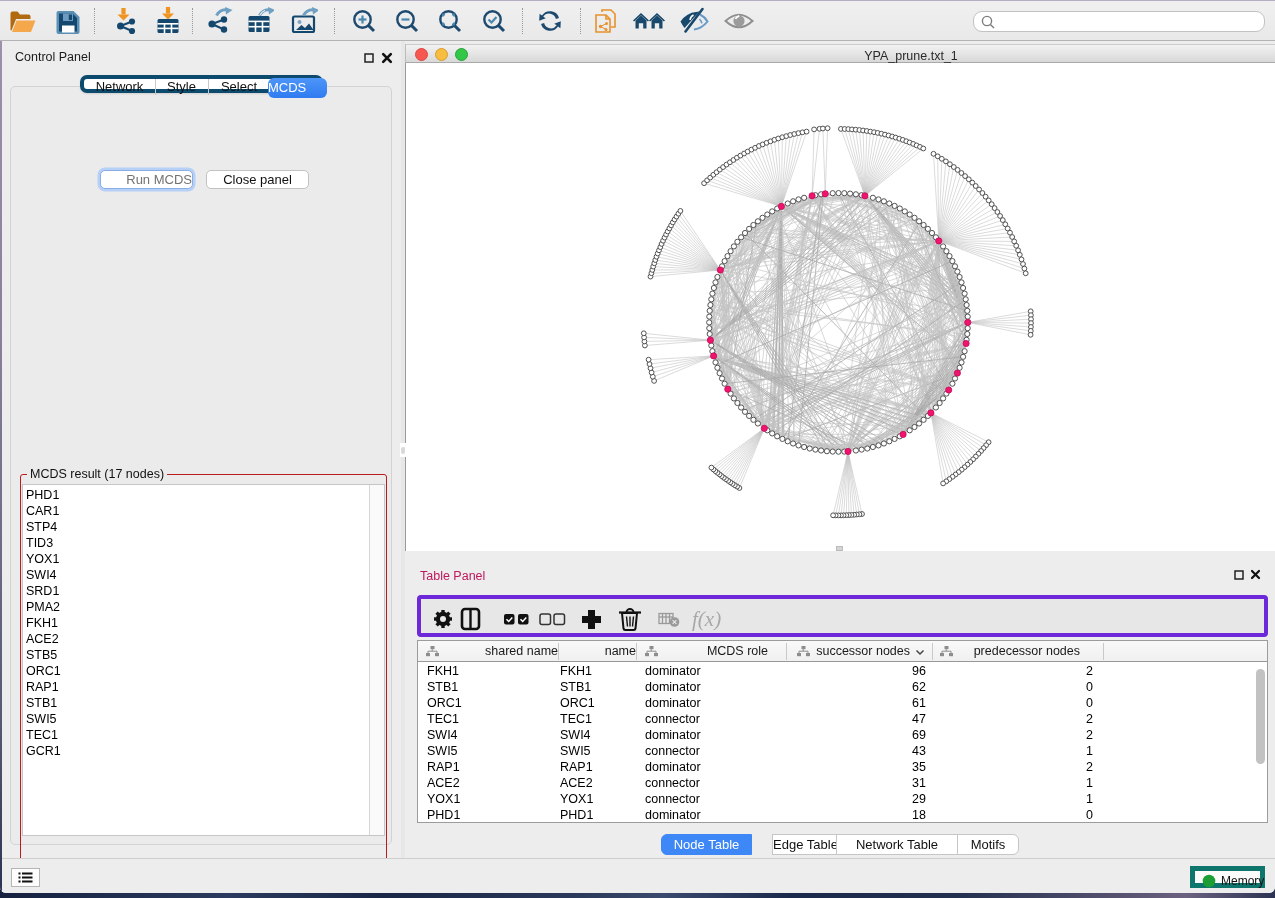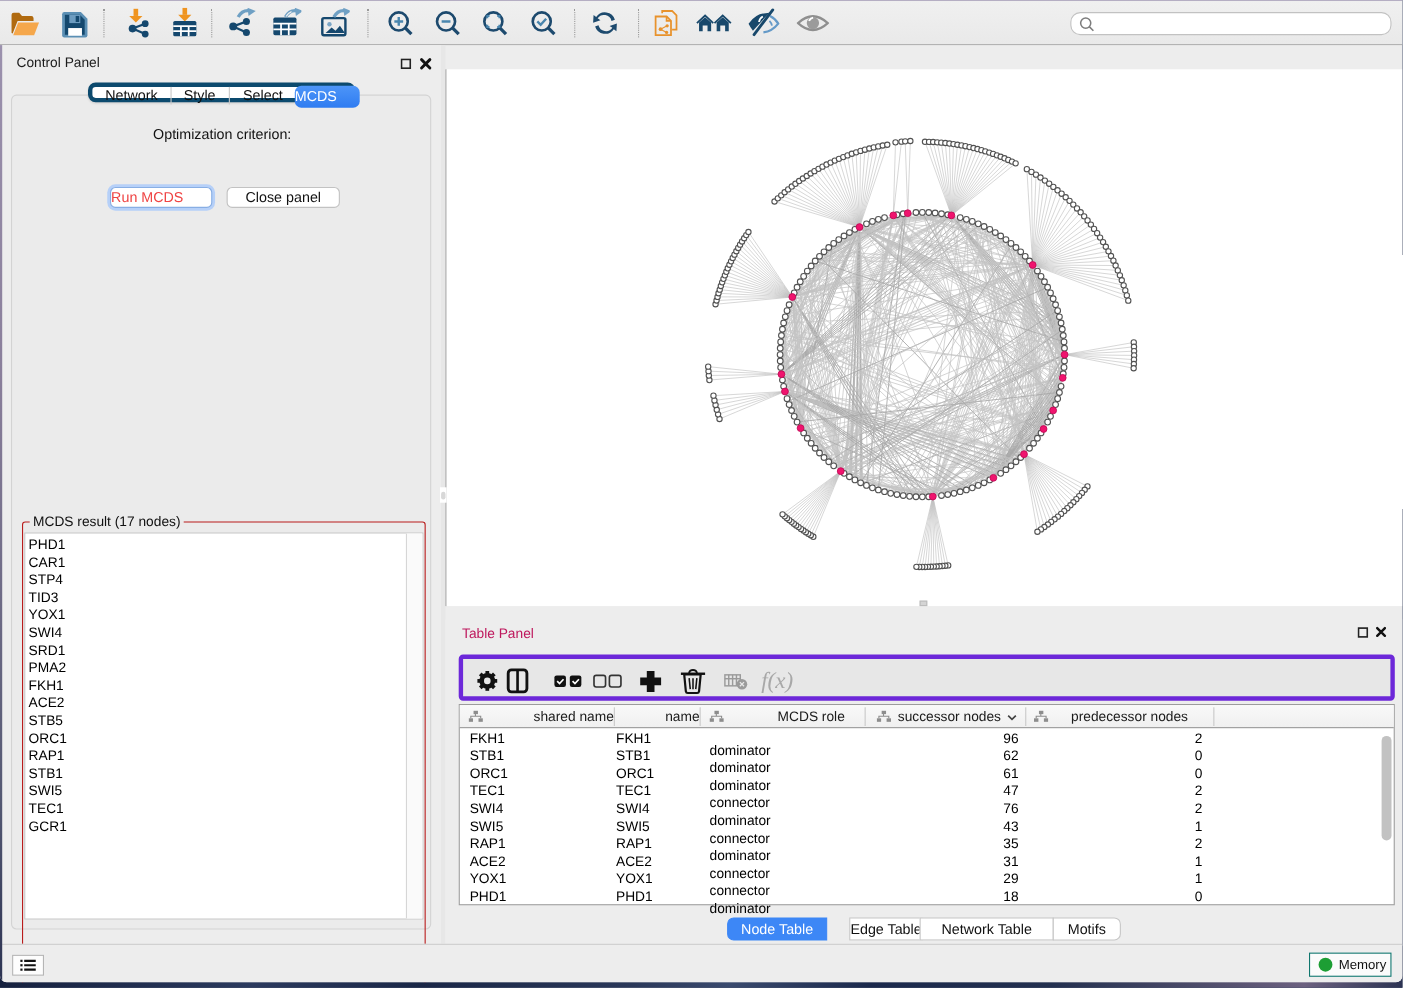--- a/index.html
+++ b/index.html
@@ -17,30 +17,30 @@
 #cphead{position:absolute;left:13px;top:9px;font-size:12.5px;color:#1c1c1c}
 .winbtn{position:absolute;top:9px;color:#333}
 #cppanel{position:absolute;left:8px;top:45px;width:382px;height:759px;background:#ebebeb;border:1px solid #d3d3d3;border-radius:5px}
 #segs{position:absolute;left:78px;top:34px;width:243px;height:18px;background:#fff;border-radius:7px;border:4px solid #0c4a6e;box-shadow:0 1px 2px rgba(0,0,0,.12)}
 .seg{position:absolute;top:0;height:16px;font-size:13px;color:#111;text-align:center;line-height:16px}
 .segdiv{position:absolute;top:0;width:0;height:16px;border-left:1px solid #c9c9c9}
 #segblue{position:absolute;left:184px;top:-1.5px;width:59px;height:20px;background:linear-gradient(#4d95f8,#2f7cf1);border-radius:6px;color:#fff;font-size:13px;text-align:left;line-height:20px}
 #optlabel{position:absolute;left:0;top:27px;width:382px;text-align:center;font-size:13px;color:#111}
 #dd{position:absolute;left:36px;top:50px;width:309px;height:20px;background:#fff;border:1px solid #c4c4c4;border-radius:5px;box-shadow:0 1px 1px rgba(0,0,0,.15);font-size:13px;line-height:19px;color:#111;padding-left:11px}
 #ddstep{position:absolute;right:-1px;top:-1px;width:17px;height:20px;background:linear-gradient(#559df9,#2b72ee);border-radius:4px}
-#btnrun{position:absolute;left:89px;top:83px;width:93px;height:19px;background:#fff;border:1px solid #88aee4;border-radius:5px;box-shadow:0 0 0 2.5px #b6d0f8;font-size:13px;text-align:left;line-height:18px;color:#ef4444}
+#btnrun{position:absolute;left:89px;top:83px;width:93px;height:19px;background:#fff;border:1px solid #88aee4;border-radius:5px;box-shadow:0 0 0 2.5px #b6d0f8;font-size:13px;text-align:right;line-height:18px;color:#737373}
 #btnclose{position:absolute;left:195px;top:83px;width:103px;height:19px;background:#fff;border:1px solid #c2c2c2;border-radius:5px;font-size:13px;text-align:center;line-height:18px;color:#111}
 #grp{position:absolute;left:9px;top:387px;width:367px;height:432px;border:1px solid #b91c1c;border-radius:3px}
 #grplabel{position:absolute;left:6px;top:-8px;background:#ebebeb;padding:0 3px;font-size:12.5px;color:#111}
 #mlist{position:absolute;left:1px;top:9px;width:363px;height:352px;background:#fff;border:1px solid #c6c6c6;font-size:12.5px;color:#000;line-height:16px;padding:2px 0 0 3px}
 #mscroll{position:absolute;right:0;top:0;width:15px;height:350px;background:#fafafa;border-left:1px solid #d6d6d6}
 
 #sbar{position:absolute;left:2px;top:858px;width:1273px;height:35px;background:#ededed;border-top:1px solid #cecece}
 #sicon{position:absolute;left:9px;top:9px;width:29px;height:19px;background:#fdfdfd;border:1px solid #b5b5b5}
-#membtn{position:absolute;left:1188px;top:7px;width:75px;height:22px;background:#fbfbfb;border:1px solid #0f766e;font-size:12.5px;color:#111}
+#membtn{position:absolute;left:1188px;top:7px;width:75px;height:22px;background:#fbfbfb;border:5px solid #0f766e;font-size:12.5px;color:#111}
 
 #net{position:absolute;left:405px;top:41px;width:870px;height:522px}
 #nettitle{position:absolute;left:0;top:3px;width:870px;height:19px;background:linear-gradient(#f2f2f2,#d8d8d8);border-top:1px solid #cbcbcb;border-bottom:1px solid #a9a9a9;border-left:1px solid #bbb}
 #nettext{position:absolute;left:0;top:4px;width:1010px;text-align:center;font-size:12.5px;color:#2a2a2a}
 .tl{position:absolute;top:3px;width:13px;height:13px;border-radius:50%}
 #canvas{position:absolute;left:1px;top:22px;width:869px;height:488px;background:#fff}
 #netleft{position:absolute;left:0;top:22px;width:1px;height:488px;background:#9a9a9a}
 
 #vdotw{position:absolute;left:400px;top:443px;width:6px;height:14px;background:#fff;z-index:9}
 #vdot{position:absolute;left:400.5px;top:447px;width:4.5px;height:7px;background:#d8d8d8;border-radius:2px;z-index:10}
@@ -51,21 +51,21 @@
 #tphead{position:absolute;left:15px;top:6px;font-size:12.5px;color:#be185d}
 #tbar{position:absolute;left:12px;top:32px;width:851px;height:42px;background:#e7e7e7;border:4px solid #6d28d9;border-radius:4px}
 #tbl{position:absolute;left:12px;top:77px;width:851px;height:183px;background:#fff;border:1px solid #9c9c9c}
 #thead{position:absolute;left:0;top:0;width:849px;height:21px;background:linear-gradient(#f9f9f9,#f0f0f0);border-bottom:1px solid #989898;font-size:12.5px;color:#1a1a1a}
 .thsep{position:absolute;top:2px;width:0;height:17px;border-left:1px solid #c9c9c9}
 .th{position:absolute;top:3px;text-align:right}
 .hicon{position:absolute;top:5px}
 .row{position:absolute;left:0;width:849px;height:16px;font-size:12.5px;color:#000}
 .c1{position:absolute;left:9px;top:1px}
 .c2{position:absolute;left:142px;top:1px}
-.c3{position:absolute;left:227px;top:12px}
+.c3{position:absolute;left:227px;top:1px}
 .c4{position:absolute;left:370px;top:1px;width:138px;text-align:right}
 .c5{position:absolute;left:540px;top:1px;width:135px;text-align:right}
 #tscroll{position:absolute;right:2px;top:28px;width:9px;height:95px;background:#c2c2c2;border-radius:5px}
 .btab{position:absolute;top:271px;height:21px;background:#fff;border:1px solid #c6c6c6;font-size:13px;color:#111;text-align:center;line-height:19px}
 
 #wp{position:absolute;left:0;top:860px;width:1275px;height:38px;z-index:-1;background:linear-gradient(90deg,#16213f,#2b3a5e 18%,#1a2747 30%,#45527155 45%,#3a4a6e 52%,#1b294c 62%,#23304f 75%,#585371 88%,#6c6180 93%,#2c3352)}
 svg{display:block}
 </style></head>
 <body>
 <div id="wp"></div>
@@ -224,21 +224,20 @@
 </div>
 <div id="cp">
 <div id="cphead">Control Panel</div>
 <svg class="winbtn" style="left:362px;top:12px" width="10" height="10" viewBox="0 0 10 10">
         <rect x="1" y="1" width="8" height="8" fill="none" stroke="#222" stroke-width="1.5"></rect>
       </svg>
 <svg class="winbtn" style="left:379px;top:11px" width="12" height="12" viewBox="0 0 12 12">
         <path d="M2.2 2.2 L9.8 9.8 M9.8 2.2 L2.2 9.8" stroke="#111" stroke-width="2.6" stroke-linecap="round"></path>
       </svg>
 <div id="cppanel">
-<div id="optlabel">Optimization criterion:</div>
 <div id="btnrun">Run MCDS</div>
 <div id="btnclose">Close panel</div>
 <div id="grp">
 <div id="grplabel">MCDS result (17 nodes)</div>
 <div id="mlist">PHD1<br>CAR1<br>STP4<br>TID3<br>YOX1<br>SWI4<br>SRD1<br>PMA2<br>FKH1<br>ACE2<br>STB5<br>ORC1<br>RAP1<br>STB1<br>SWI5<br>TEC1<br>GCR1<div id="mscroll"></div></div>
 </div>
 </div>
 <div id="segs">
 <div class="seg" style="left:0;width:71px">Network</div>
 <div class="segdiv" style="left:71px"></div>
@@ -247,20 +246,26 @@
 <div class="seg" style="left:124px;width:62px">Select</div>
 <div id="segblue">MCDS</div>
 </div>
 </div>
 
 <div id="vsplit"></div>
 <div id="vdotw"></div>
 <div id="vdot"></div>
 <div id="hdot"></div>
 <div id="net">
+<div id="nettitle">
+<div class="tl" style="left:8.5px;background:#f6574f;border:0.5px solid #d44"></div>
+<div class="tl" style="left:28.5px;background:#f6bd40;border:0.5px solid #d99b2b"></div>
+<div class="tl" style="left:48.5px;background:#33c748;border:0.5px solid #24a336"></div>
+<div id="nettext">YPA_prune.txt_1</div>
+</div>
 <div id="netleft"></div>
 <div id="canvas">
 <svg width="869" height="488" viewBox="406 63 869 488">
 <style>
 .e{stroke:#c3c3c3;stroke-width:0.65;fill:none}
 .d{stroke:#a8a8a8;stroke-width:0.8;fill:none}
 .f{stroke:#c2c2c2;stroke-width:0.6;fill:none}
 .c{fill:#fff;stroke:#525252;stroke-width:1}
 .p{fill:#f0146e;stroke:#c20a56;stroke-width:0.8}
 </style>
@@ -1476,21 +1481,21 @@
           <span class="c1">TEC1</span>
           <span class="c2">TEC1</span>
           <span class="c3">connector</span>
           <span class="c4">47</span>
           <span class="c5">2</span>
         </div>
 <div class="row" style="top:86px">
           <span class="c1">SWI4</span>
           <span class="c2">SWI4</span>
           <span class="c3">dominator</span>
-          <span class="c4">76</span>
+          <span class="c4">69</span>
           <span class="c5">2</span>
         </div>
 <div class="row" style="top:102px">
           <span class="c1">SWI5</span>
           <span class="c2">SWI5</span>
           <span class="c3">connector</span>
           <span class="c4">43</span>
           <span class="c5">1</span>
         </div>
 <div class="row" style="top:118px">

